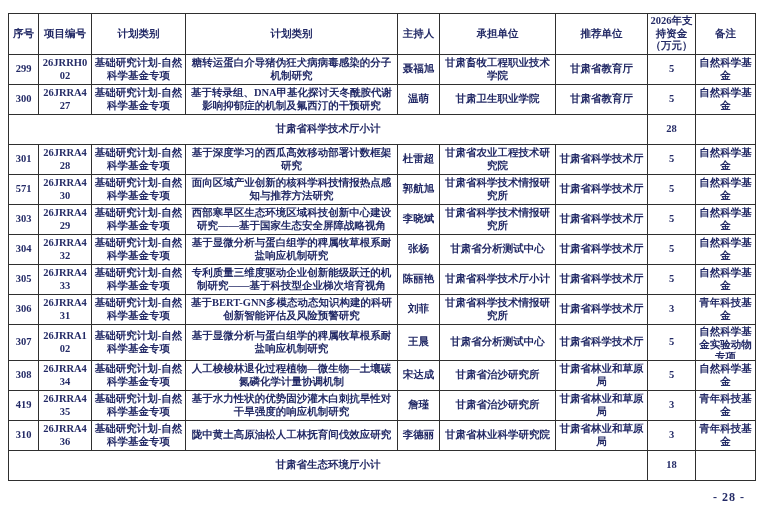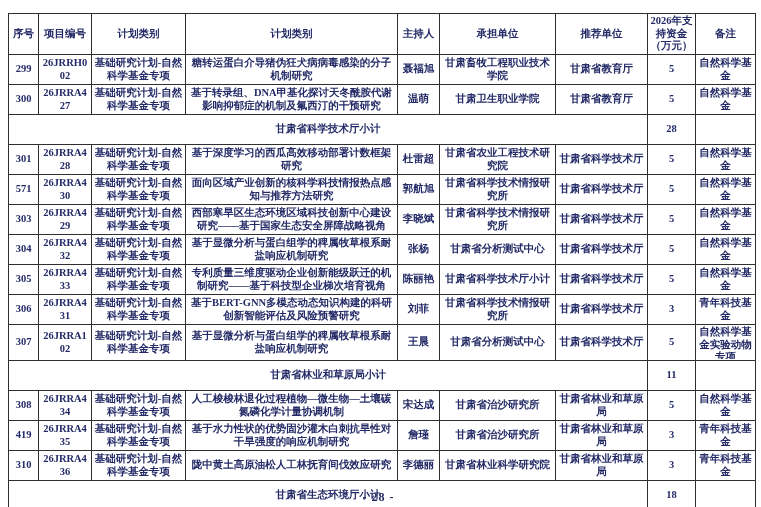--- a/index.html
+++ b/index.html
@@ -62,23 +62,23 @@
   tr.subtotal-row td {
     height: 27px;
   }
   td.subtotal-label {
     text-align: center;
     font-family: Liberation Mono, monospace;
   }
   .page-number {
     position: absolute;
     left: 0;
-    right: 4px;
+    right: 16px;
     top: 477px;
-    text-align: center;
+    text-align: right;
     font-size: 12px;
     font-weight: bold;
     letter-spacing: 1px;
   }
 </style>
 </head>
 <body>
 
 <div class="page">
   <table class="projects">
@@ -366,25 +366,20 @@
           <td class="c6">
             <div class="clip">甘肃省科学技术厅</div>
           </td>
           <td class="c7">
             <div class="clip">5</div>
           </td>
           <td class="c8">
             <div class="clip">自然科学基金实验动物专项</div>
           </td>
         </tr>
-        <tr class="subtotal-row">
-          <td colspan="7" class="subtotal-label">甘肃省林业和草原局小计</td>
-          <td class="c7">11</td>
-          <td class="c8"></td>
-        </tr>
         <tr>
           <td class="c0">
             <div class="clip">308</div>
           </td>
           <td class="c1">
             <div class="clip">26JRRA434</div>
           </td>
           <td class="c2">
             <div class="clip">基础研究计划-自然科学基金专项</div>
           </td>

